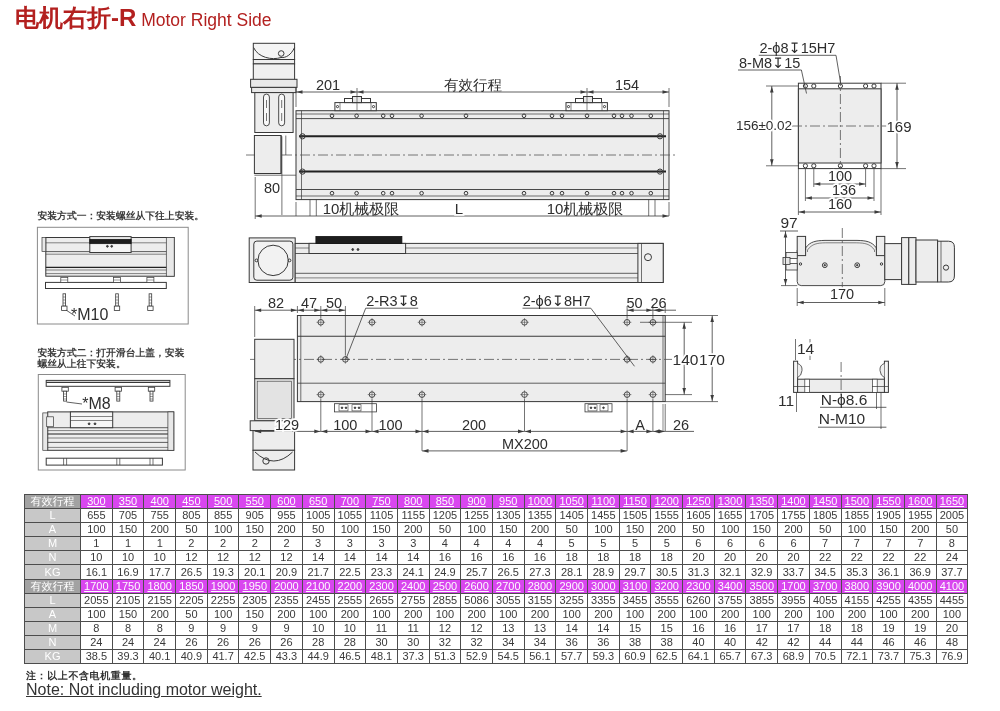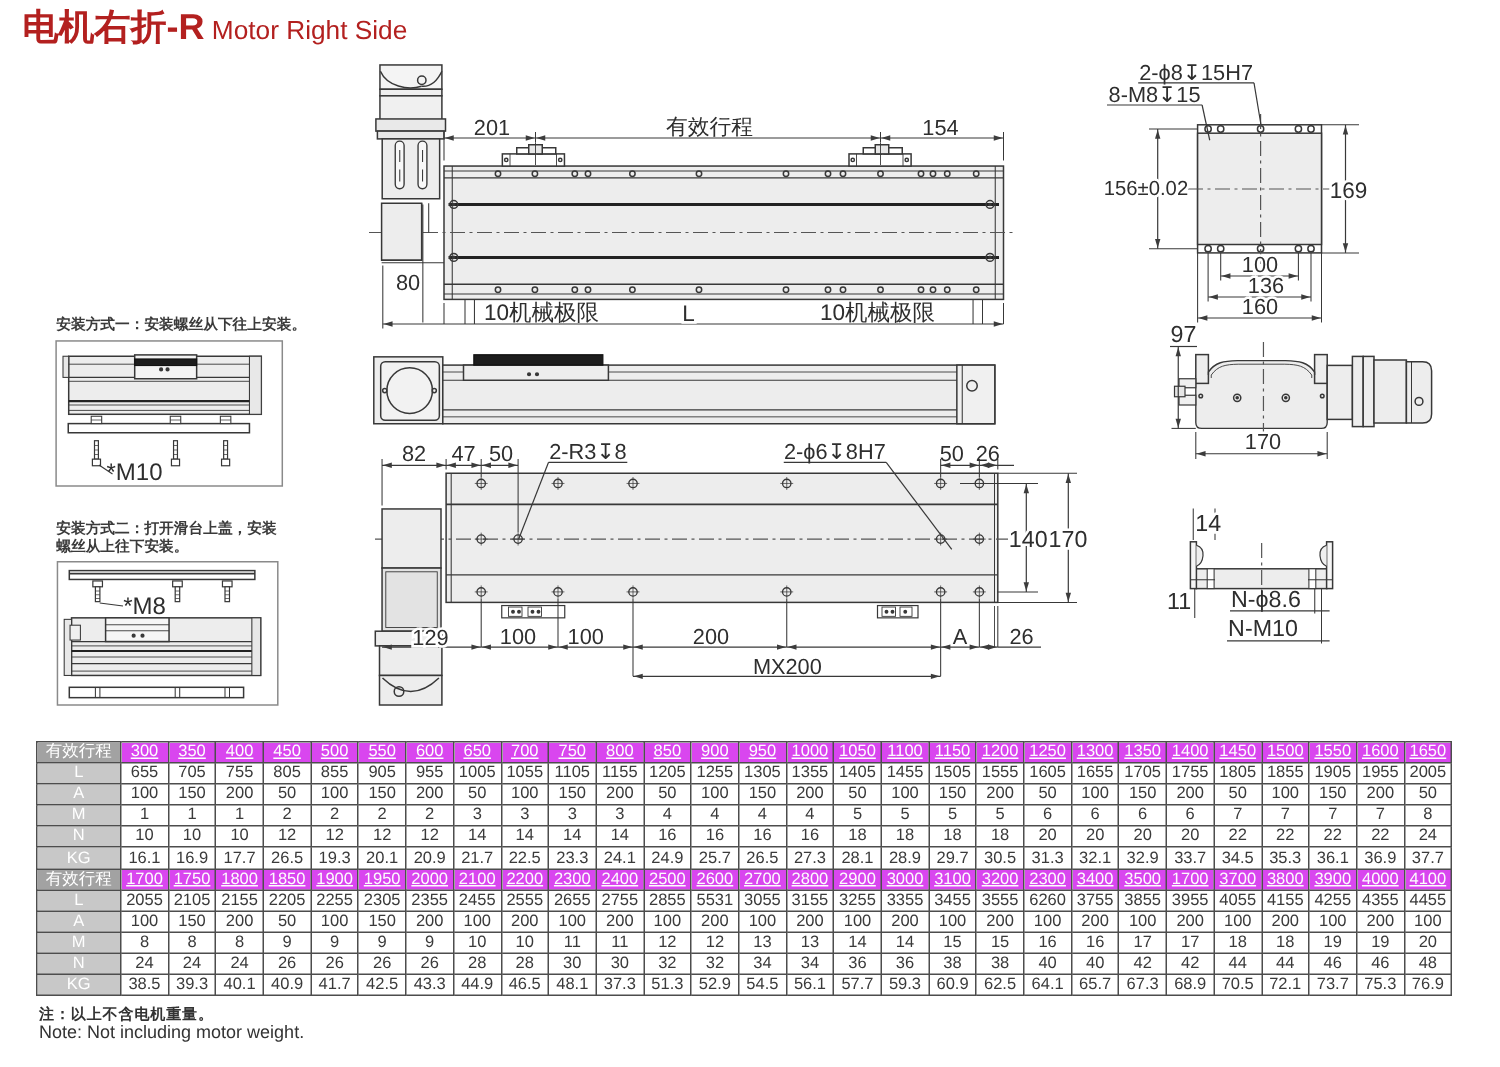--- a/index.html
+++ b/index.html
@@ -964,21 +964,21 @@
           <td class="dat">2155</td>
           <td class="dat">2205</td>
           <td class="dat">2255</td>
           <td class="dat">2305</td>
           <td class="dat">2355</td>
           <td class="dat">2455</td>
           <td class="dat">2555</td>
           <td class="dat">2655</td>
           <td class="dat">2755</td>
           <td class="dat">2855</td>
-          <td class="dat">5531</td>
+          <td class="dat">5086</td>
           <td class="dat">3055</td>
           <td class="dat">3155</td>
           <td class="dat">3255</td>
           <td class="dat">3355</td>
           <td class="dat">3455</td>
           <td class="dat">3555</td>
           <td class="dat">6260</td>
           <td class="dat">3755</td>
           <td class="dat">3855</td>
           <td class="dat">3955</td>
@@ -1110,13 +1110,13 @@
           <td class="dat">72.1</td>
           <td class="dat">73.7</td>
           <td class="dat">75.3</td>
           <td class="dat">76.9</td>
         </tr>
       </tbody>
     </table>
 
 <div style="position:absolute;left:26px;top:669px;font-size:10px;font-weight:bold;color:#333;letter-spacing:0.6px;">注：以上不含电机重量。</div>
 
-<div style="position:absolute;left:26px;top:681px;font-size:12px;color:#333;">Note: Not including motor weight.</div>
+<div style="position:absolute;left:26px;top:681px;font-size:16px;color:#333;text-decoration:underline;">Note: Not including motor weight.</div>
 </div>
 </body></html>

